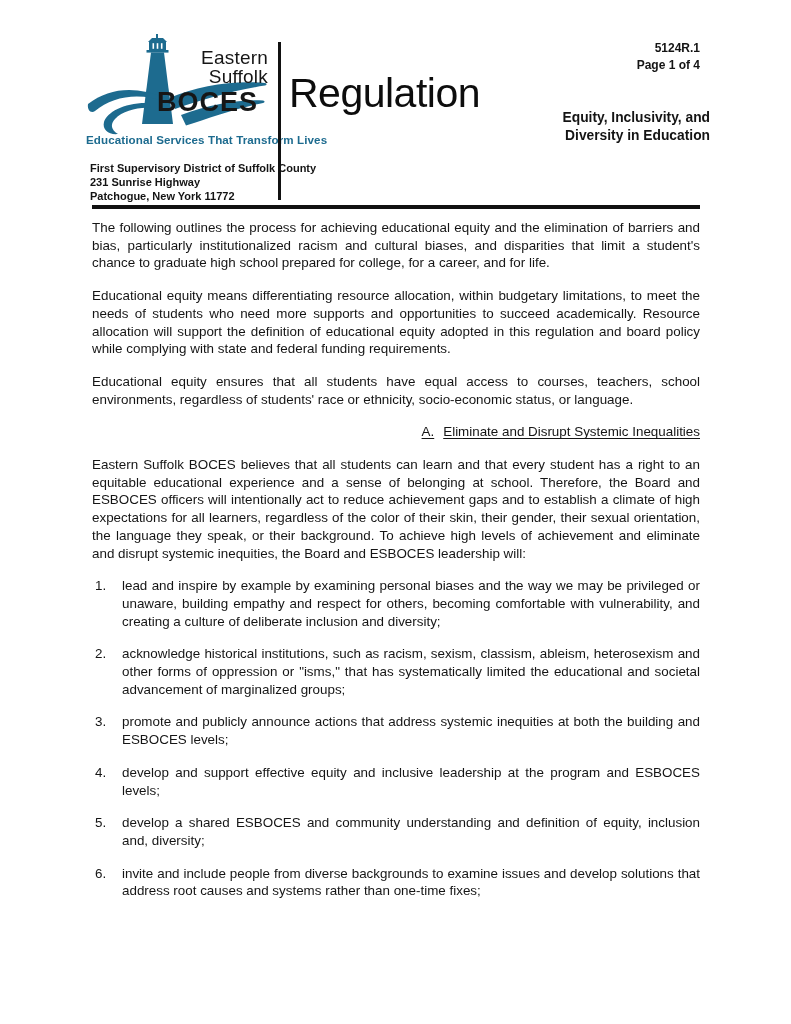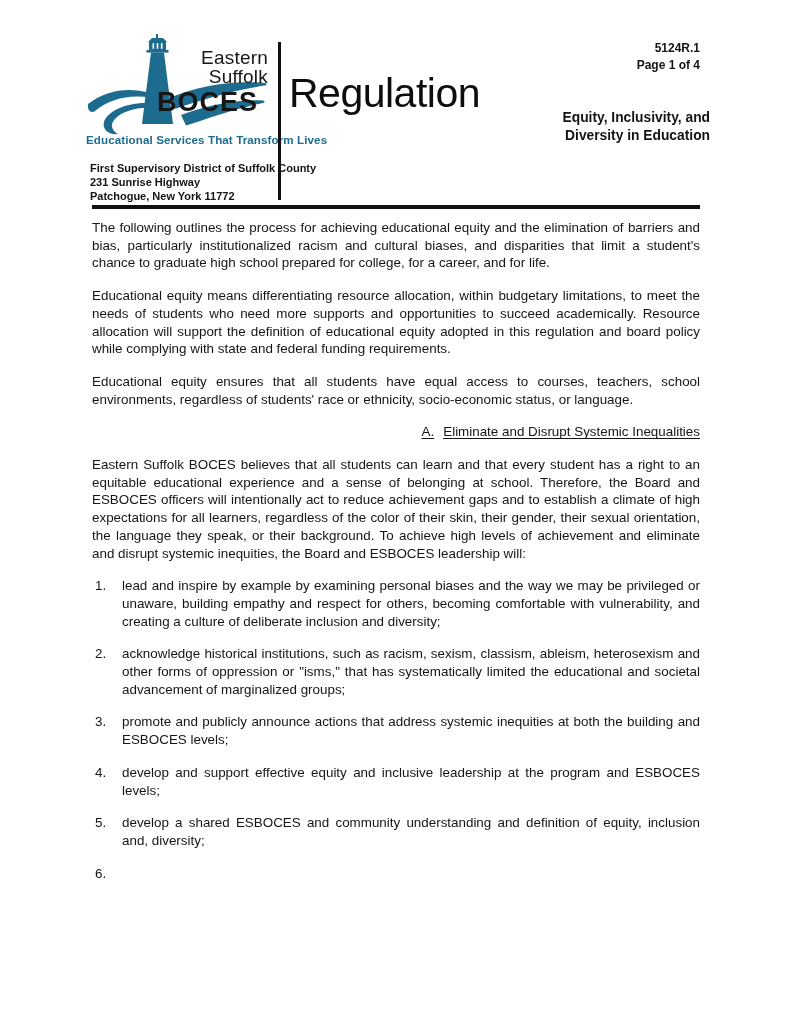--- a/index.html
+++ b/index.html
@@ -211,17 +211,18 @@
       <div class="list-item">
         <span class="num">4.</span>
         <span>develop and support effective equity and inclusive leadership at the program and ESBOCES levels;</span>
       </div>
       <div class="list-item">
         <span class="num">5.</span>
         <span>develop a shared ESBOCES and community understanding and definition of equity, inclusion and, diversity;</span>
       </div>
       <div class="list-item">
         <span class="num">6.</span>
+        <span>invite and include people from diverse backgrounds to examine issues and develop solutions that address root causes and systems rather than one-time fixes;</span>
       </div>
     </div>
 
   </div>
 </div>
 
 </body></html>

